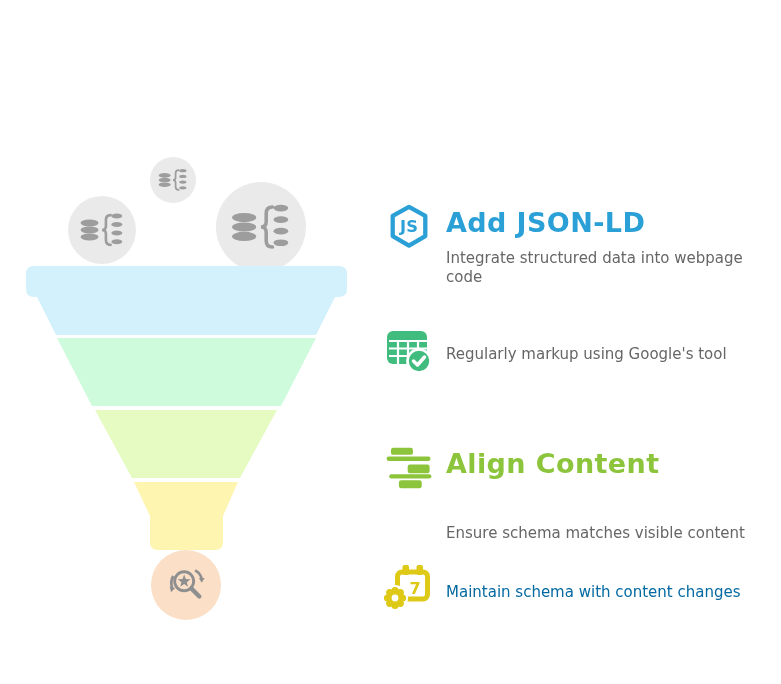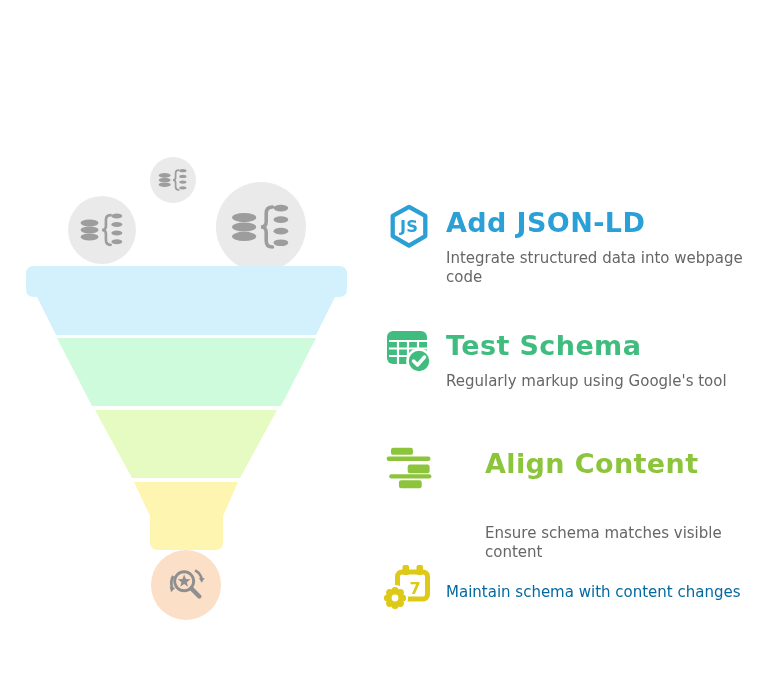--- a/index.html
+++ b/index.html
@@ -29,21 +29,21 @@
     font-size:27px;font-weight:bold;
     line-height:27px;letter-spacing:0.4px;
   }
   .step-desc{
     margin:13px 0 0 0;
     font-size:15px;line-height:19px;
     max-width:302px;
   }
   .step-1{top:202px;}
   .step-2{top:325px;}
-  .step-3{top:443px;gap:39px;}
+  .step-3{top:443px;}
   .step-4{top:563px;}
 </style>
 </head>
 <body>
 
 <div class="canvas">
 
   <svg class="funnel-svg" viewBox="0 0 400 684" xmlns="http://www.w3.org/2000/svg">
     <defs>
 
@@ -128,21 +128,20 @@
             <line x1="4" y1="30" x2="42" y2="30"></line>
             <line x1="13" y1="15" x2="13" y2="38"></line>
             <line x1="23" y1="15" x2="23" y2="38"></line>
             <line x1="33" y1="15" x2="33" y2="38"></line>
           </g>
           <circle cx="34" cy="35" r="11.5" fill="currentColor" stroke="#ffffff" stroke-width="2.6"></circle>
           <path d="M28.5 35 L32.5 39 L39.5 31" fill="none" stroke="#ffffff" stroke-width="3.5" stroke-linecap="round" stroke-linejoin="round"></path>
         </svg>
       </div>
       <div class="step-text">
-        <h3 class="step-title" style="color: rgb(63, 188, 126);">Test Schema</h3>
         <p class="step-desc" style="color: rgb(102, 102, 102);">Regularly markup using Google's tool</p>
       </div>
     </div>
 
     <div class="step step-3">
       <div class="step-icon" style="color: rgb(140, 196, 60);">
         <svg width="50" height="46" viewBox="0 0 57 52" fill="currentColor">
           <rect x="8" y="3" width="25" height="8" rx="2.5"></rect>
           <rect x="3" y="13" width="50" height="5" rx="2.5"></rect>
           <rect x="27" y="22" width="25" height="10" rx="2.5"></rect>

